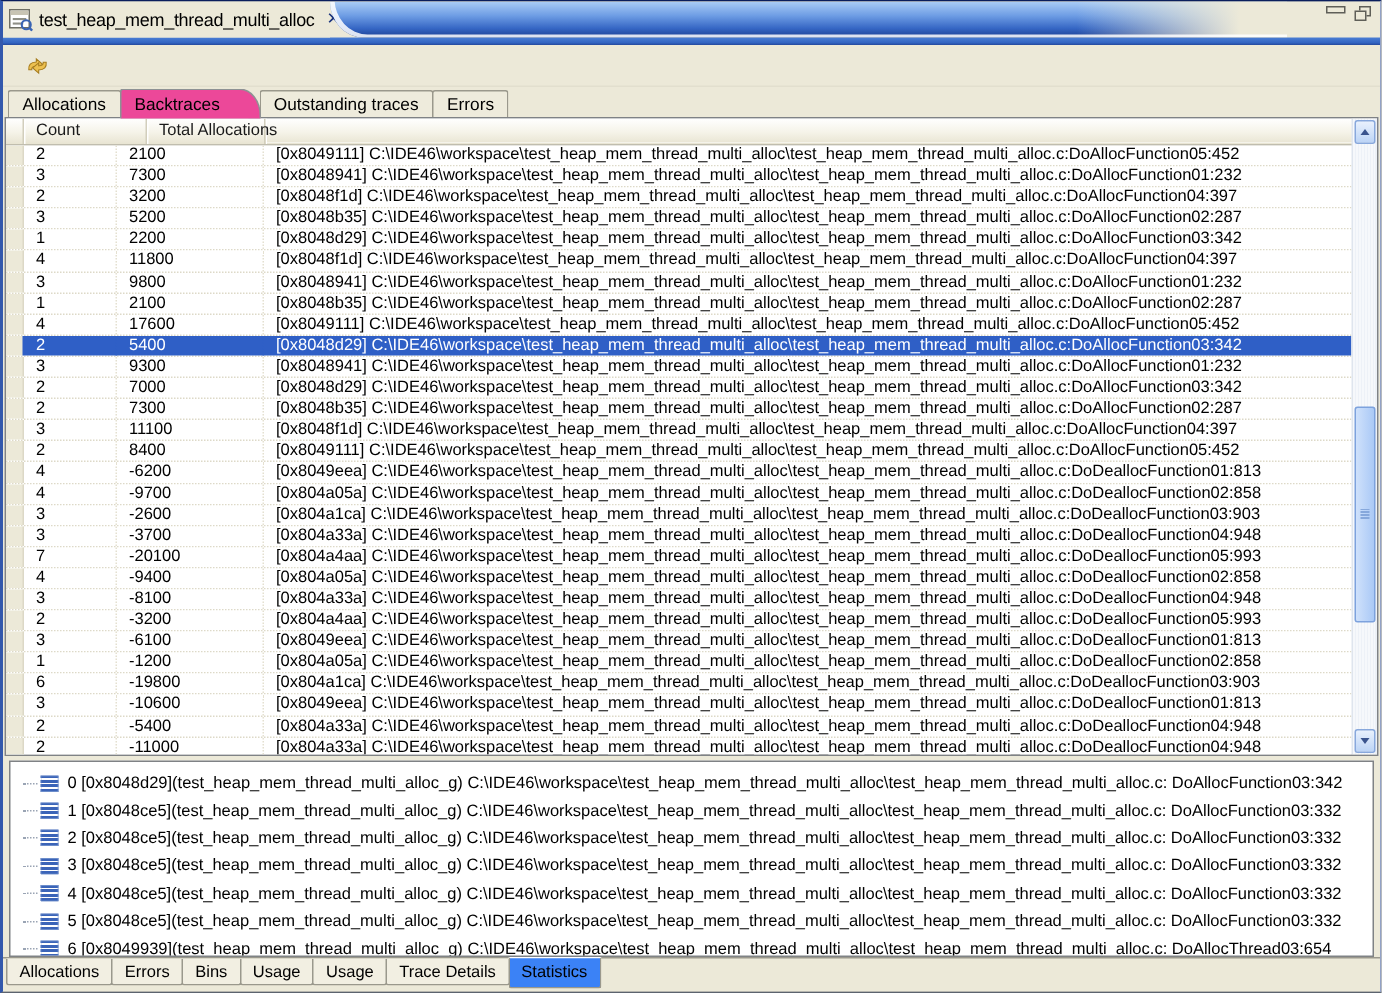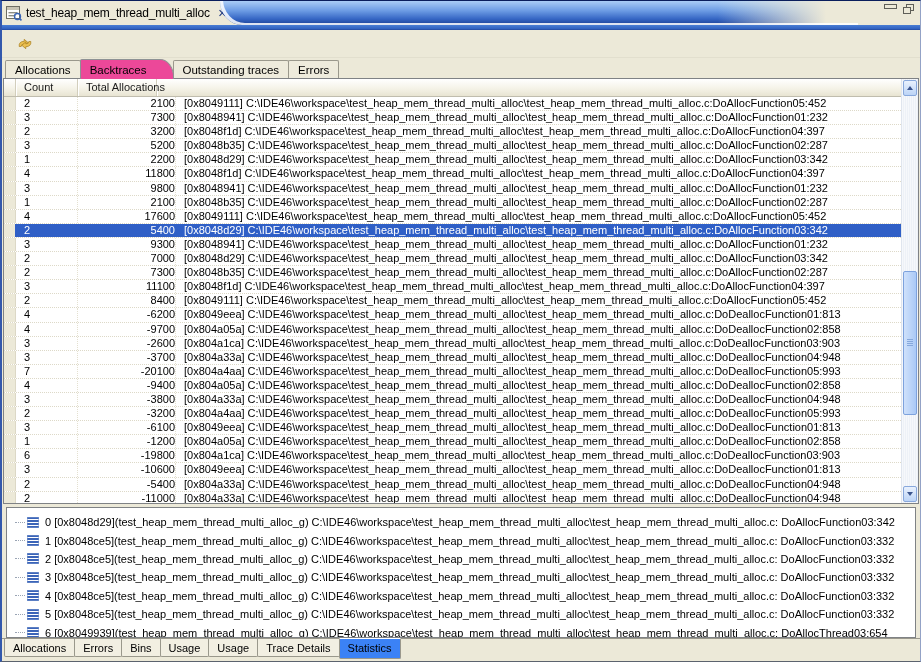--- a/index.html
+++ b/index.html
@@ -46,29 +46,29 @@
   }
   .ftab.active{
     background:#ec4899;height:20px;padding-top:4px;padding-right:26px;
     border-color:#8e9294;border-top-right-radius:14px 18px;margin-bottom:-1px;z-index:3;position:relative;
   }
   
   .table-area{position:relative;height:426px;margin:0 1px 0 1px;background:#fff;border:1px solid #7f8285;overflow:hidden;}
   .thead{display:flex;height:18px;background:linear-gradient(180deg,#ffffff,#f5f3e8 55%,#e8e4d2);border-bottom:1px solid #c0bdae;padding-right:17px;}
   .th{font-size:11px;color:#1a1a1a;padding:2px 0 0 8px;border-right:1px solid #d2cebc;box-shadow:1px 0 0 #fff;white-space:nowrap;}
   .th.gutter{width:12px;padding:0;}
-  .th.c-count{width:62px;}
+  .th.c-count{width:82px;}
   .th.c-total{width:79px;}
   .th.c-bt{flex:1;border-right:none;margin-top:16px;}
   .rows{position:absolute;top:18px;left:0;right:17px;bottom:0;overflow:hidden;}
   .trow{display:flex;height:14.1px;border-bottom:1px dotted #ddd9c8;background:#fff;}
   .td{font-size:11px;color:#000;padding:0 0 0 8px;line-height:13.5px;white-space:nowrap;overflow:hidden;}
   .td.gutter{width:12px;padding:0;background:#ece9d8;border-right:1px solid #dcd8c6;}
   .td.c-count{width:62px;border-right:1px dotted #e4e0d0;}
-  .td.c-total{width:98px;border-right:1px dotted #e4e0d0;text-align:right;}
+  .td.c-total{width:98px;border-right:1px dotted #e4e0d0;}
   .td.c-bt{flex:1;}
   .trow.selected .td{background:#2f5fc6;color:#fff;border-right-color:#2f5fc6;}
   .trow.selected .td.gutter{background:#ece9d8;}
   
   .vscroll{position:absolute;top:0;right:0;bottom:0;width:17px;background:repeating-linear-gradient(90deg,#f6f8fb 0 1px,#edf1f7 1px 2px);border-left:1px solid #dfe5ee;}
   .sbtn{position:absolute;left:1px;right:1px;height:16px;background:linear-gradient(180deg,#e9f1fd,#bcd4f6);border:1px solid #88a8dc;border-radius:2px;display:flex;align-items:center;justify-content:center;}
   .sbtn.up{top:1px;}
   .sbtn.down{bottom:1px;}
   .tri-up{width:0;height:0;border-left:3px solid transparent;border-right:3px solid transparent;border-bottom:4px solid #3a548e;}
   .tri-down{width:0;height:0;border-left:3px solid transparent;border-right:3px solid transparent;border-top:4px solid #3a548e;}
@@ -267,21 +267,21 @@
         </div>
         <div class="trow">
           <div class="td gutter"></div>
           <div class="td c-count">4</div>
           <div class="td c-total">-9400</div>
           <div class="td c-bt">[0x804a05a] C:\IDE46\workspace\test_heap_mem_thread_multi_alloc\test_heap_mem_thread_multi_alloc.c:DoDeallocFunction02:858</div>
         </div>
         <div class="trow">
           <div class="td gutter"></div>
           <div class="td c-count">3</div>
-          <div class="td c-total">-3800</div>
+          <div class="td c-total">-8100</div>
           <div class="td c-bt">[0x804a33a] C:\IDE46\workspace\test_heap_mem_thread_multi_alloc\test_heap_mem_thread_multi_alloc.c:DoDeallocFunction04:948</div>
         </div>
         <div class="trow">
           <div class="td gutter"></div>
           <div class="td c-count">2</div>
           <div class="td c-total">-3200</div>
           <div class="td c-bt">[0x804a4aa] C:\IDE46\workspace\test_heap_mem_thread_multi_alloc\test_heap_mem_thread_multi_alloc.c:DoDeallocFunction05:993</div>
         </div>
         <div class="trow">
           <div class="td gutter"></div>

